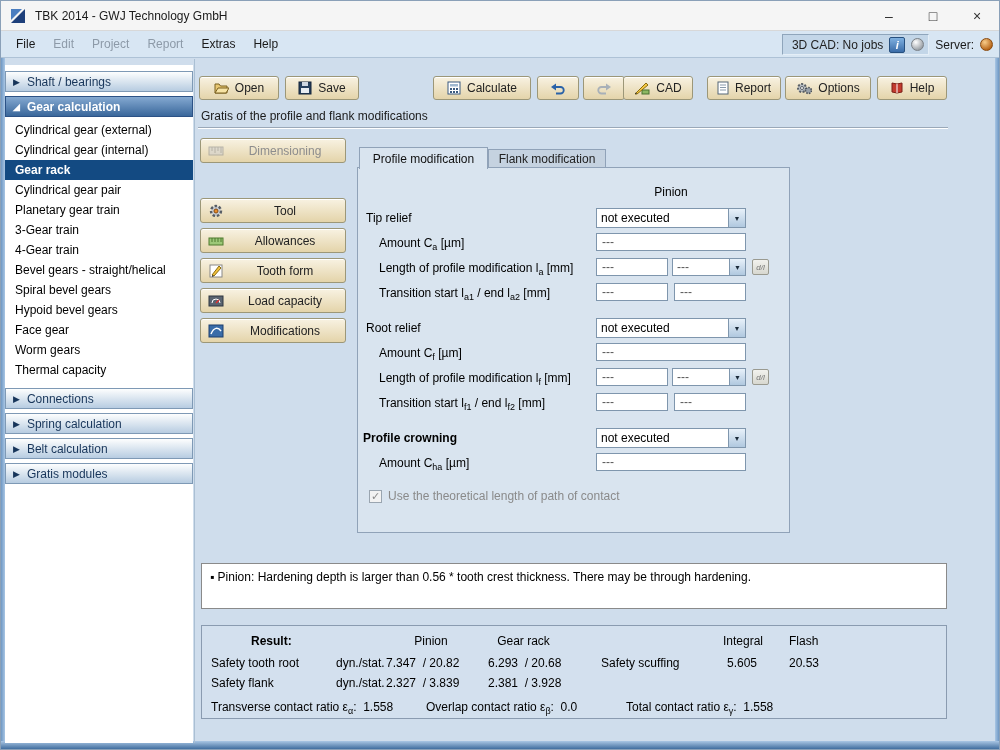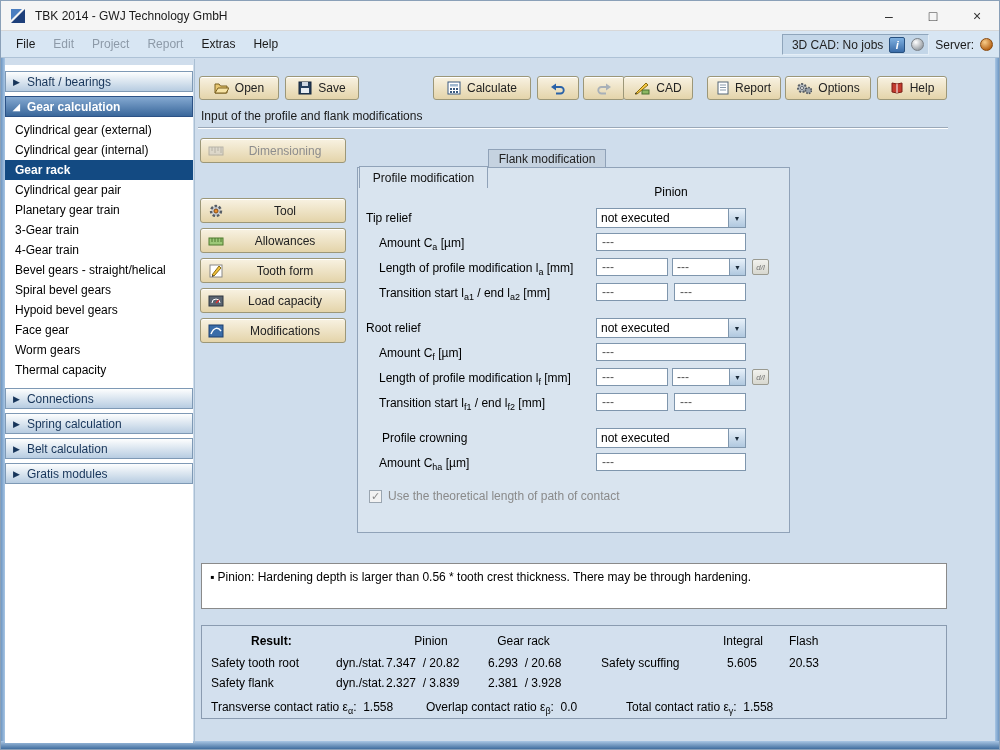--- a/index.html
+++ b/index.html
@@ -56,21 +56,21 @@
 
   
   .nav-btn { position:absolute; left:199px; width:146px; height:25px; background:linear-gradient(#f8f2e2,#e4d4aa); border:1px solid #9c9778; border-radius:3px; box-shadow:inset 0 1px 0 #fff; color:#222; }
   .nav-btn .nicon { position:absolute; left:7px; top:4px; }
   .nav-btn .nlabel { position:absolute; left:28px; right:4px; top:0; height:23px; display:flex; align-items:center; justify-content:center; }
   .nav-btn.disabled { color:#8d8d8d; }
   .nav-btn.disabled svg { filter:grayscale(1) opacity(0.55); }
 
   
   .tab { position:absolute; border:1px solid #90a2b8; font-size:12px; display:flex; align-items:center; justify-content:center; }
-  .tab.active { left:358px; top:146px; width:129px; height:22px; background:#d9e4ef; border-bottom:none; z-index:3;margin-top:19px; }
+  .tab.active { left:358px; top:146px; width:129px; height:22px; background:#d9e4ef; border-bottom:none; z-index:3; }
   .tab.inactive { left:487px; top:148px; width:118px; height:19px; background:#c5d2e0; z-index:1; color:#222; }
   .panel { position:absolute; left:356px; top:166px; width:433px; height:366px; background:#d9e4ef; border:1px solid #90a2b8; z-index:2; }
 
   .flabel { position:absolute; white-space:nowrap; color:#000; z-index:4; }
   sub { font-size:9px; }
   .col-head { position:absolute; left:595px; top:184px; width:150px; text-align:center; z-index:4; color:#000; }
 
   .field { position:absolute; height:18px; background:#fff; border:1px solid #7f96ad; padding:1px 5px; line-height:14px; color:#555; z-index:4; }
   .combo { position:absolute; height:20px; background:#fff; border:1px solid #7f96ad; display:flex; z-index:4; }
   .combo .ctext { flex:1; padding:2px 4px; line-height:15px; color:#000; white-space:nowrap; overflow:hidden; }
@@ -254,21 +254,21 @@
     <span>Options</span>
   </div>
   <div class="tbtn" style="left:876px;width:70px;">
     <svg width="14" height="14" viewBox="0 0 14 14">
         <path d="M2 2 L7 3 L12 2 L12 11 L7 12 L2 11 Z" fill="#c23b2e" stroke="#7c1f16"></path>
         <line x1="7" y1="3" x2="7" y2="12" stroke="#fff"></line>
       </svg>
     <span>Help</span>
   </div>
 
-  <div class="infoline">Input of the profile and flank modifications</div>
+  <div class="infoline">Gratis of the profile and flank modifications</div>
   <div class="hdiv"></div>
 
   <div class="nav-btn disabled" style="top:137px;">
     <svg class="nicon" width="16" height="16" viewBox="0 0 16 16">
         <rect x="1" y="4" width="14" height="8" fill="#cfcfcf" stroke="#8a8a8a"></rect>
         <line x1="4" y1="4" x2="4" y2="8" stroke="#8a8a8a"></line>
         <line x1="7" y1="4" x2="7" y2="10" stroke="#8a8a8a"></line>
         <line x1="10" y1="4" x2="10" y2="8" stroke="#8a8a8a"></line>
         <line x1="13" y1="4" x2="13" y2="10" stroke="#8a8a8a"></line>
       </svg>
@@ -356,21 +356,21 @@
   <div class="combo small" style="left:671px;top:367px;width:74px;">
     <span class="ctext">---</span>
     <span class="cbtn">▼</span>
   </div>
   <div class="dlbtn" style="left:751px;top:368px;">d/l</div>
 
   <span class="flabel" style="left:378px;top:395px;"><span>Transition start l</span><sub>f1</sub><span> / end l</span><sub>f2</sub><span> [mm]</span></span>
   <div class="field" style="left:595px;top:392px;width:72px;">---</div>
   <div class="field" style="left:673px;top:392px;width:72px;">---</div>
 
-  <span class="flabel" style="left:381px;top:430px;">Profile crowning</span>
+  <span class="flabel" style="left:362px;top:430px;font-weight:bold;">Profile crowning</span>
   <div class="combo" style="left:595px;top:427px;width:150px;">
     <span class="ctext">not executed</span>
     <span class="cbtn">▼</span>
   </div>
 
   <span class="flabel" style="left:378px;top:455px;"><span>Amount C</span><sub>ha</sub><span> [µm]</span></span>
   <div class="field" style="left:595px;top:452px;width:150px;">---</div>
 
   <div class="checkbox">✓</div>
   <span class="chk-label">Use the theoretical length of path of contact</span>

